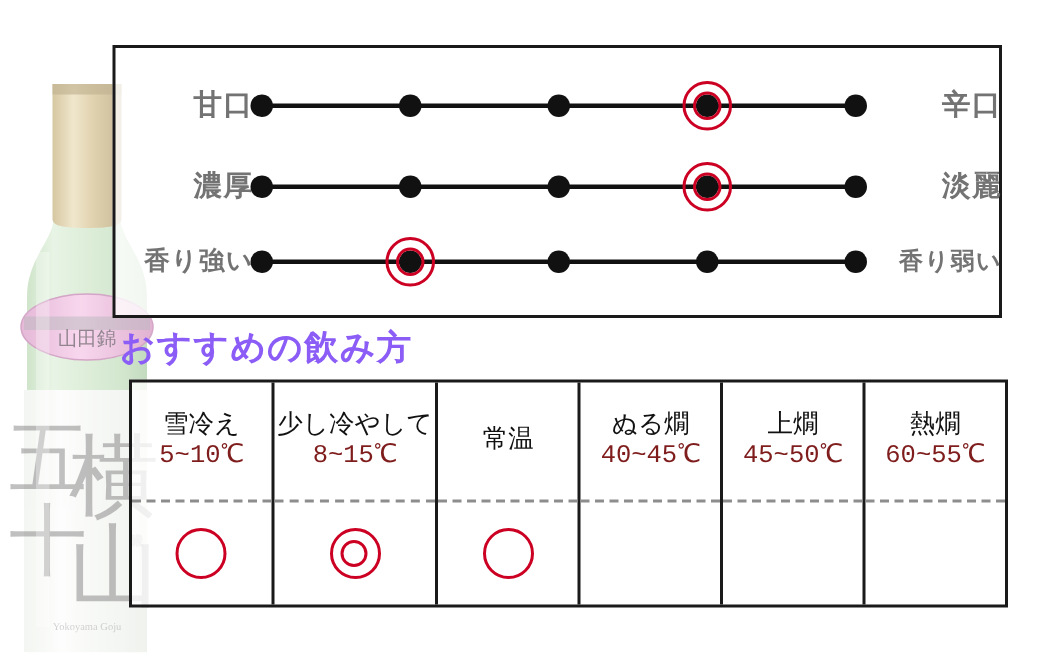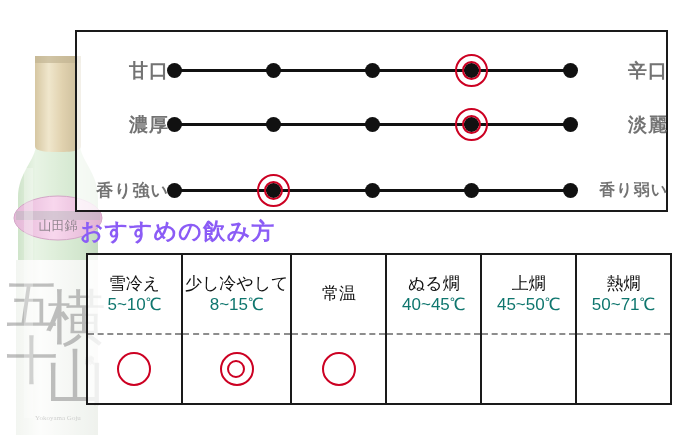--- a/index.html
+++ b/index.html
@@ -38,21 +38,21 @@
     box-sizing: border-box;
   }
   .axis-row {
     position: absolute;
     left: 0;
     width: 100%;
     height: 44px;
   }
   .axis-row.r0 { top: 16px; }
   .axis-row.r1 { top: 70px; }
-  .axis-row.r2 { top: 136px; }
+  .axis-row.r2 { top: 120px; }
 
   .axis-label {
     position: absolute;
     top: 0;
     height: 44px;
     line-height: 44px;
     font-family: "DejaVu Serif", "Liberation Serif", serif;
     font-size: 19px;
     font-weight: 700;
     color: #737373;
@@ -164,23 +164,23 @@
     box-sizing: border-box;
   }
   .temp-name {
     font-family: "DejaVu Sans", "Liberation Sans", sans-serif;
     font-size: 17px;
     color: #111;
     white-space: nowrap;
     line-height: 1.25;
   }
   .temp-range {
-    font-family: Liberation Sans, sans-serif;
+    font-family: Liberation Mono, monospace;
     font-size: 17px;
-    color: #0f766e;
+    color: #7f1d1d;
     white-space: nowrap;
     line-height: 1.25;
   }
   .temp-range:empty { display: none; }
 
   .temp-divider {
     height: 0;
     border-top: 2px dashed #8d8d8d;
   }
 
@@ -369,21 +369,21 @@
       </div>
       <div class="temp-divider"></div>
       <div class="temp-mark">
         <div class="mark-none"></div>
       </div>
     </div>
 
     <div class="temp-col">
       <div class="temp-head">
         <div class="temp-name">熱燗</div>
-        <div class="temp-range">50~71℃</div>
+        <div class="temp-range">60~55℃</div>
       </div>
       <div class="temp-divider"></div>
       <div class="temp-mark">
         <div class="mark-none"></div>
       </div>
     </div>
 
   </div>
 
 </div>

